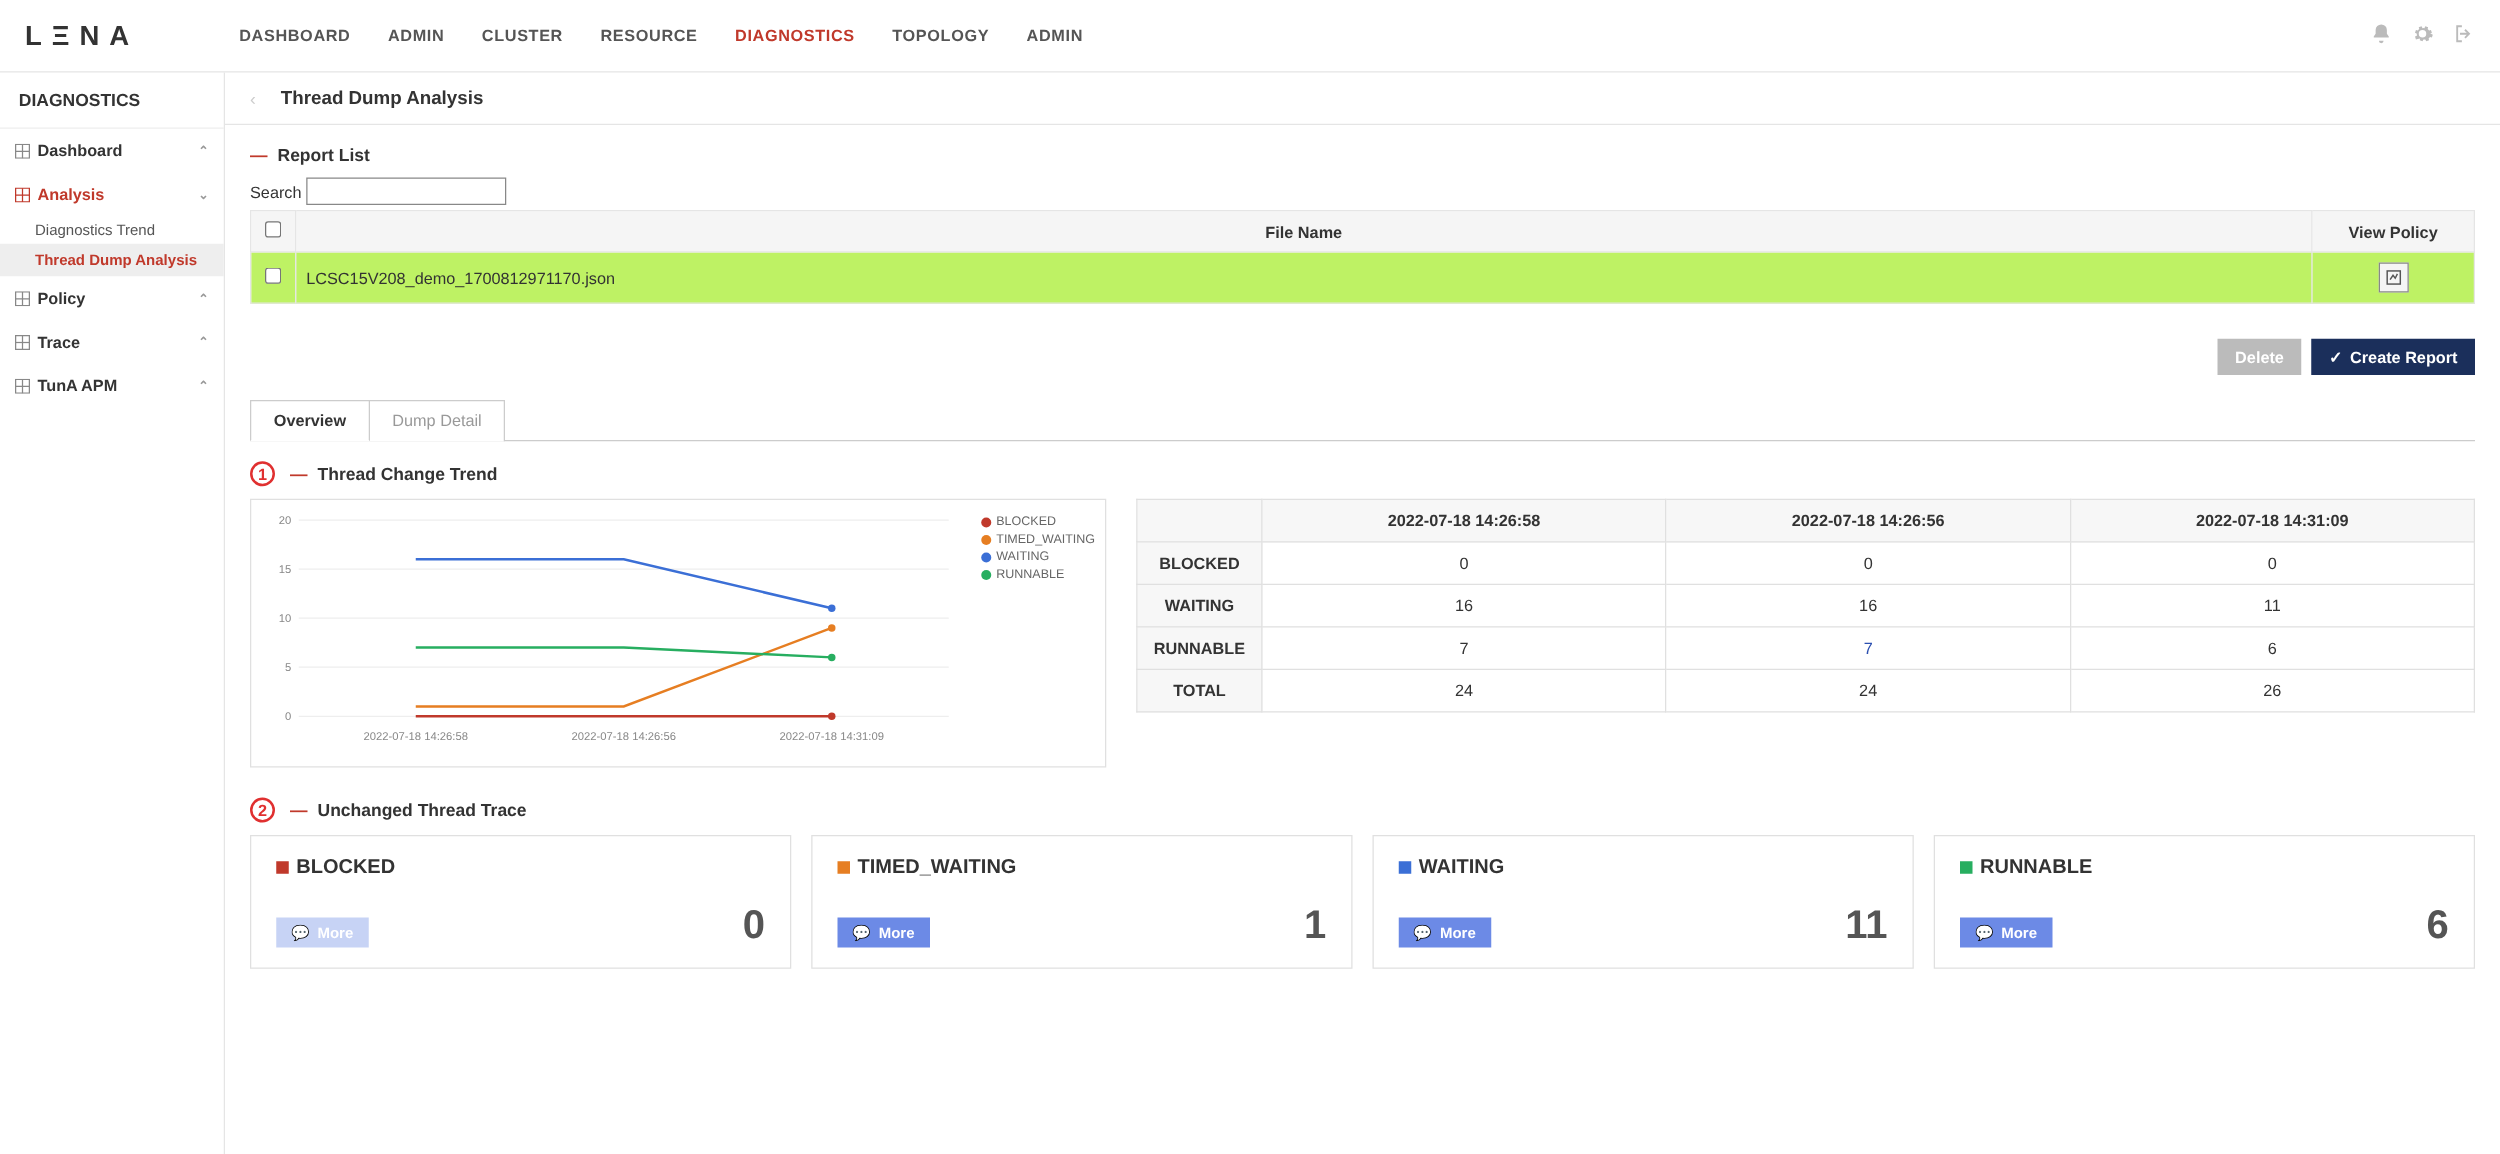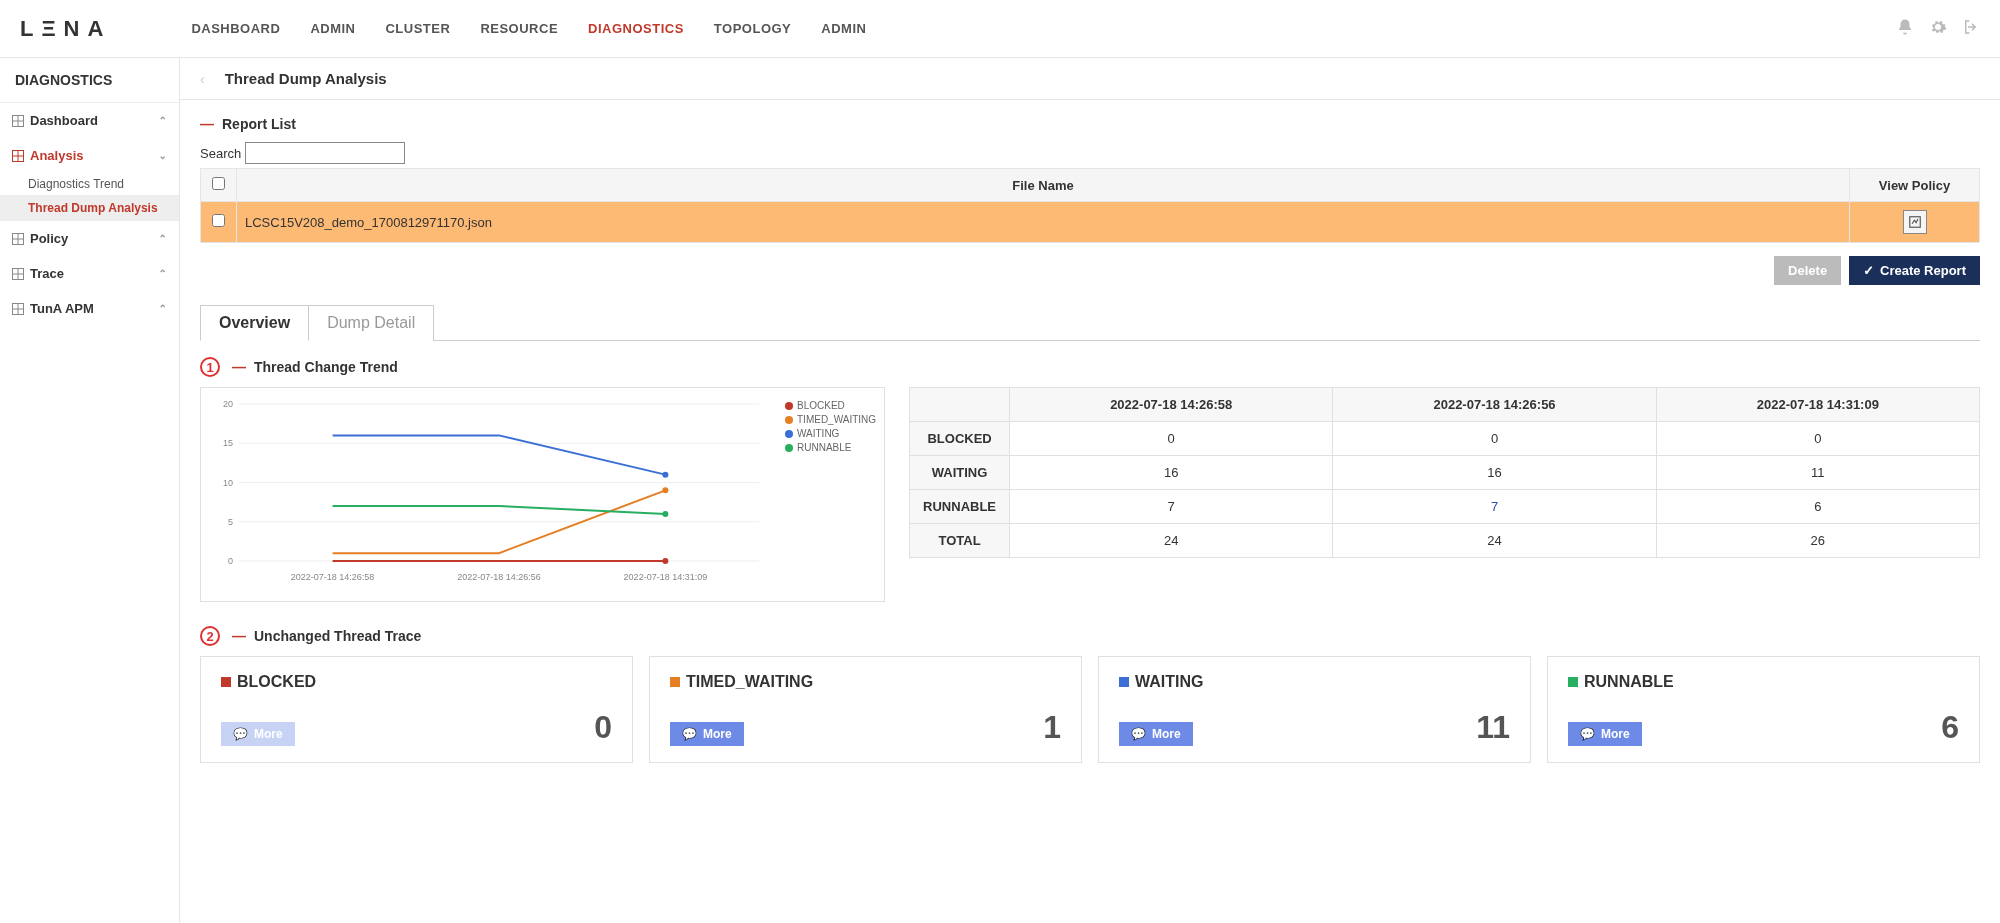--- a/index.html
+++ b/index.html
@@ -40,33 +40,33 @@
 .section-header { display:flex; align-items:center; gap:8px; font-size: 14px; font-weight: 700; color:#333; margin-bottom: 10px;}
 .section-header .dash { color: #c0392b; font-weight:700; }
 
 .search-row { display:flex; justify-content:flex-start; margin-bottom: 4px; align-items:center; gap:4px; }
 .search-row input { border: 1px solid #888; height: 22px; width: 160px; padding: 0 4px; }
 
 
 table.report-table { width: 100%; border-collapse: collapse; font-size: 13px; }
 table.report-table th { background: #f5f5f5; border: 1px solid #e5e5e5; padding: 8px; font-weight: 700; }
 table.report-table td { border: 1px solid #e5e5e5; padding: 8px; }
-table.report-table tr.selected td { background: #fdba74; }
+table.report-table tr.selected td { background: #bef264; }
 .view-report-btn { display:inline-flex; width:24px; height:24px; border:1px solid #888; background:#f5f5f5; align-items:center; justify-content:center; cursor:pointer; }
 
-.action-row { display:flex; justify-content:flex-end; gap:8px; margin-top:13px; }
+.action-row { display:flex; justify-content:flex-end; gap:8px; margin-top:28px; }
 .btn { padding: 7px 14px; font-size: 13px; font-weight:600; border:none; cursor:pointer; display:inline-flex; align-items:center; gap:6px; }
 .btn-delete { background:#bbb; color:#fff; }
 .btn-create { background:#1b2f5b; color:#fff; }
 .btn-more { background:#6c8ae6; color:#fff; font-size:12px; padding:5px 12px; }
 .btn-more.disabled { background:#c7d3f5; }
 
 
 .tabs { display:flex; border-bottom:1px solid #ccc; margin-top:20px; }
-.tab { padding: 8px 18px; border:1px solid #ccc; border-bottom:none; font-size:16px; cursor:pointer; color:#999; background:#fff; margin-bottom:-1px; }
+.tab { padding: 8px 18px; border:1px solid #ccc; border-bottom:none; font-size:13px; cursor:pointer; color:#999; background:#fff; margin-bottom:-1px; }
 .tab.active { color:#333; font-weight:600; border-bottom:1px solid #fff; }
 .tab + .tab { border-left:none; }
 
 
 .annot { display:inline-flex; width:20px; height:20px; border-radius:50%; border: 2.5px solid #e03030; color:#e03030; font-weight:700; font-size:13px; align-items:center; justify-content:center; margin-right:4px; }
 
 
 .trend-row { display:flex; gap:24px; align-items:flex-start; margin-top:8px; }
 .chart-box { border:1px solid #e0e0e0; padding:8px 8px 12px 8px; flex: 0 0 660px; display:flex; }
 .chart-svg-wrap { flex:1; }

